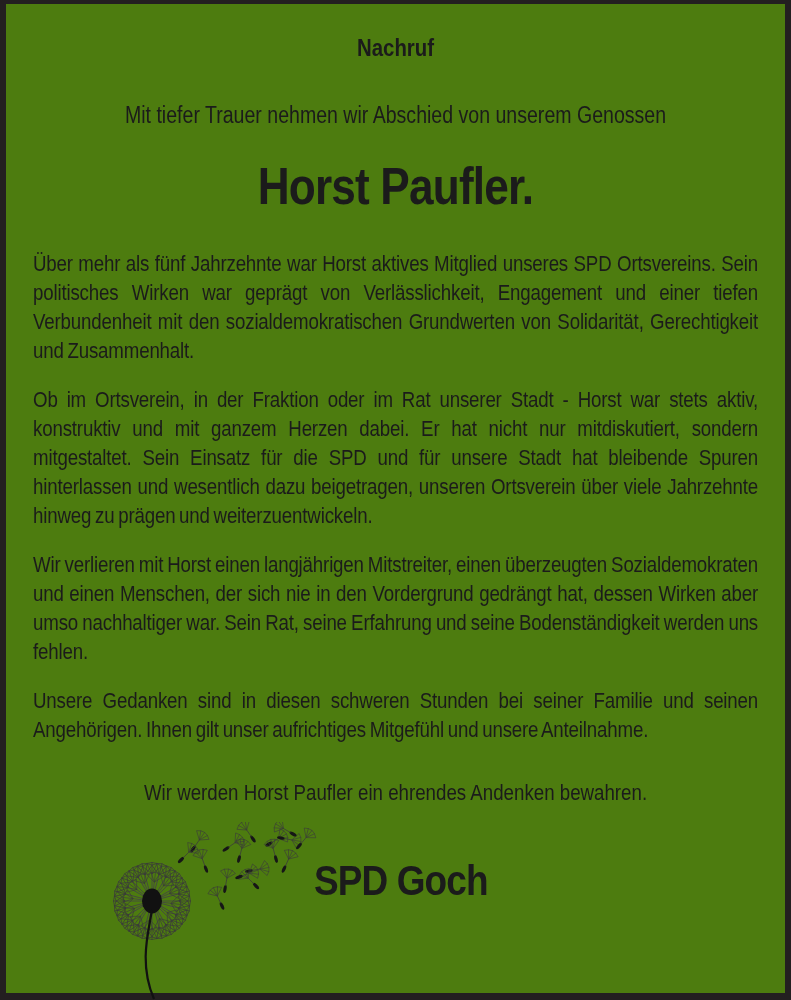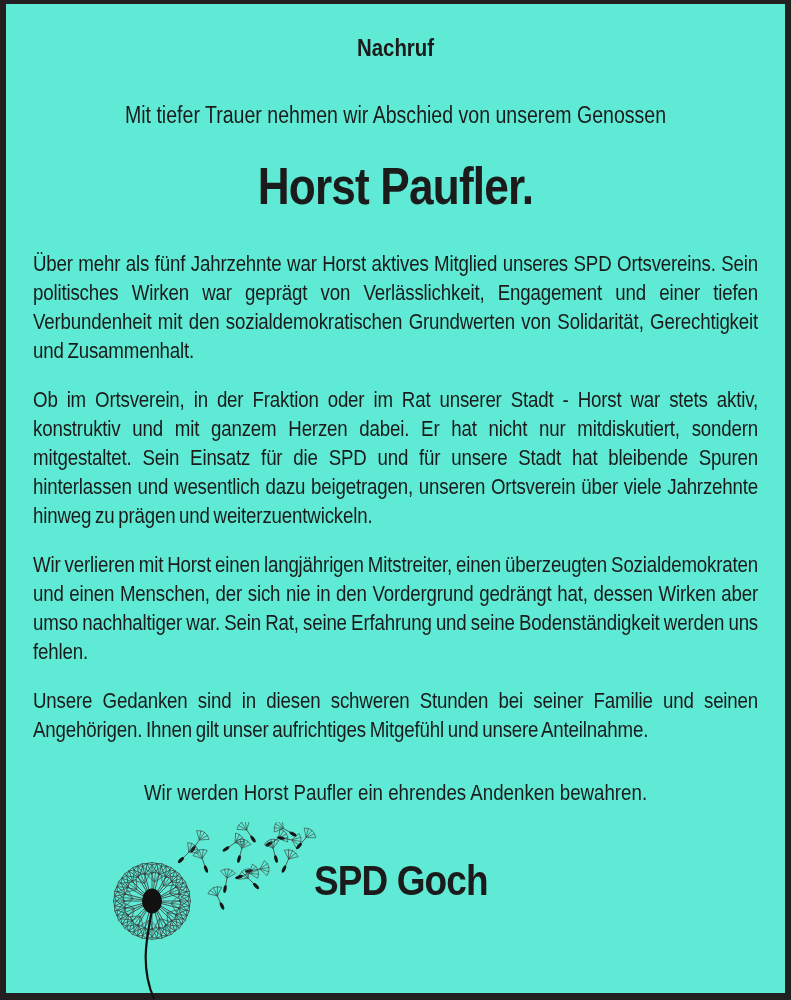--- a/index.html
+++ b/index.html
@@ -12,21 +12,21 @@
     font-family: "Liberation Sans", sans-serif;
     color: #1b1b1b;
   }
   .frame {
     position: absolute;
     inset: 0;
     box-sizing: border-box;
     border-style: solid;
     border-color: #231f20;
     border-width: 4px 6px 7px 6px;
-    background: #5eead4;
+    background: #4d7c0f;
   }
   
   .squeeze {
     width: 853px;
     transform: scaleX(0.85);
     transform-origin: left top;
     margin-left: 27px;
   }
   .kicker {
     margin-top: 31px;

